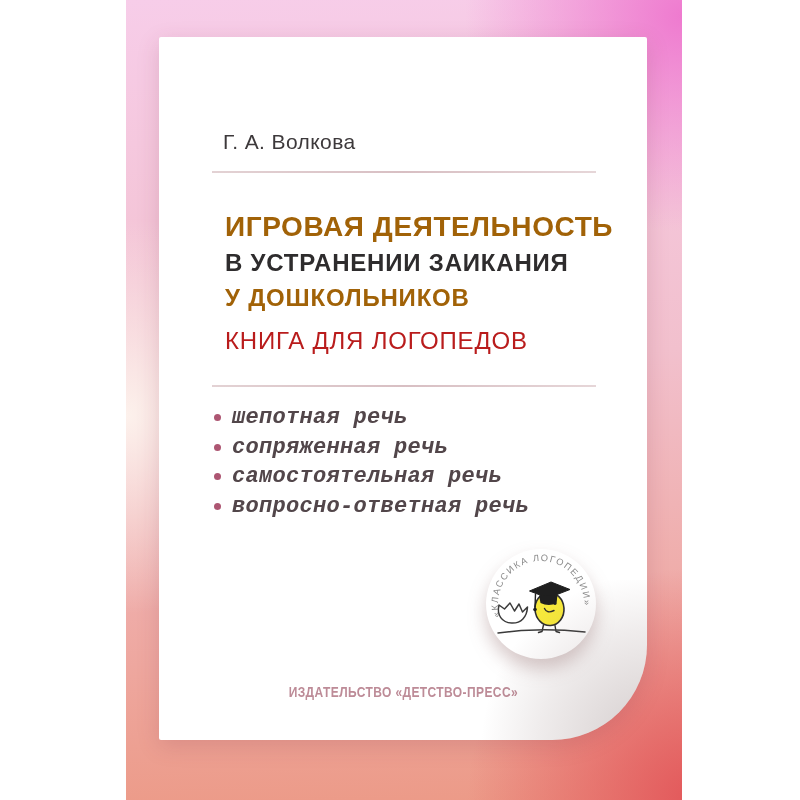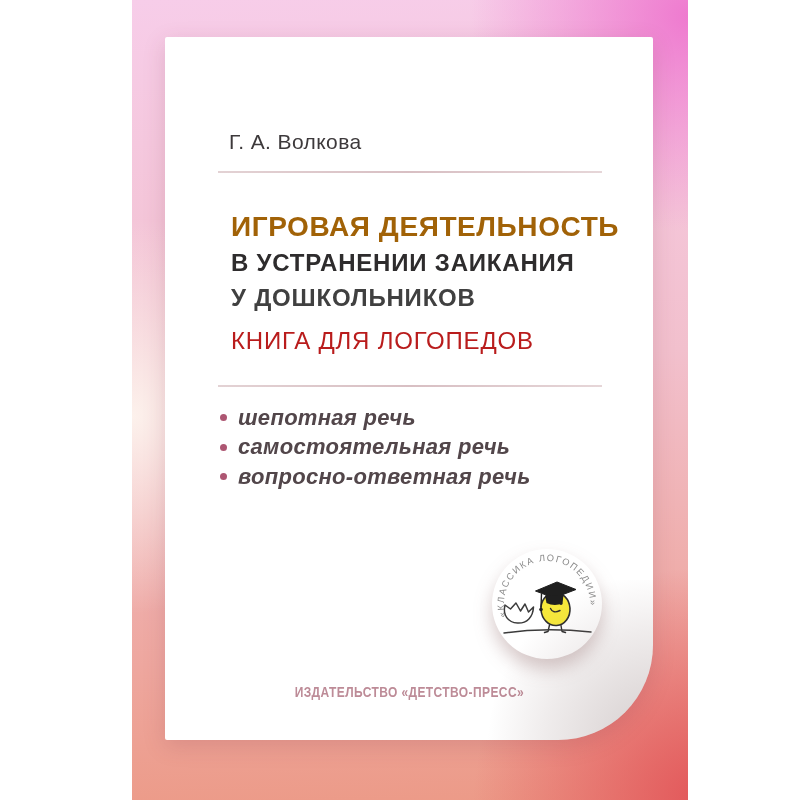--- a/index.html
+++ b/index.html
@@ -2,21 +2,21 @@
 <html><head>
 <meta charset="utf-8">
 <style>
   html,body{margin:0;padding:0;background:#ffffff;}
   .stage{
     position:relative;width:800px;height:800px;background:#ffffff;overflow:hidden;
     font-family:"Liberation Sans",sans-serif;
   }
   
   .cover{
-    position:absolute;left:132px;top:0;width:556px;height:800px;
+    position:absolute;left:126px;top:0;width:556px;height:800px;
     background:
       radial-gradient(65% 45% at 100% 2%,  rgba(238,118,206,0.95) 0%, rgba(238,118,206,0) 60%),
       radial-gradient(70% 50% at 102% 100%, rgba(226,84,88,0.95) 0%, rgba(226,84,88,0) 58%),
       radial-gradient(55% 38% at 0% 52%,   rgba(253,244,238,0.95) 0%, rgba(253,244,238,0) 65%),
       linear-gradient(178deg, #f7cde9 0%, #f2c0cd 45%, #ec9a87 100%);
   }
   
   .page{
     position:absolute;left:33px;top:37px;width:488px;height:703px;
     background:#ffffff;border-radius:2px 2px 95px 2px;
@@ -41,30 +41,30 @@
   .title-l1{
     position:absolute;left:66px;top:174px;
     font-size:28px;font-weight:bold;color:#a16207;letter-spacing:0.6px;white-space:nowrap;
   }
   .title-l2{
     position:absolute;left:66px;top:212px;
     font-size:24px;font-weight:bold;color:#2e2c2d;letter-spacing:0.8px;white-space:nowrap;text-align:right;
   }
   .title-l3{
     position:absolute;left:66px;top:247px;
-    font-size:24px;font-weight:bold;color:#404040;letter-spacing:0.8px;white-space:nowrap;
+    font-size:24px;font-weight:bold;color:#a16207;letter-spacing:0.8px;white-space:nowrap;
   }
   .subtitle{
     position:absolute;left:66px;top:290px;
     font-size:24px;font-weight:normal;color:#b91c1c;letter-spacing:0.8px;white-space:nowrap;
   }
   .bullets{position:absolute;left:55px;top:366px;}
   .bullet-item{
     display:flex;align-items:center;height:29.5px;
-    font-size:22px;font-weight:bold;font-style:italic;color:#52464a;letter-spacing:0.3px;white-space:nowrap;
+    font-size:22px;font-weight:bold;font-style:italic;color:#52464a;letter-spacing:0.3px;white-space:nowrap;font-family:Liberation Mono, monospace;
   }
   .bullet-dot{
     width:7px;height:7px;border-radius:50%;background:#ad5672;
     margin-right:11px;flex:0 0 auto;font-style:normal;
   }
   .badge{
     position:absolute;left:326px;top:511px;width:112px;height:112px;
     filter:drop-shadow(0 10px 9px rgba(110,60,60,0.28));
   }
   .badge svg{display:block;width:112px;height:112px;}
@@ -92,20 +92,24 @@
       <div class="title-l3">У ДОШКОЛЬНИКОВ</div>
 
       <div class="subtitle">КНИГА ДЛЯ ЛОГОПЕДОВ</div>
 
       <div class="rule rule-2"></div>
 
       <div class="bullets">
         <div class="bullet-item">
           <span class="bullet-dot"></span>
           <span>шепотная речь</span>
+        </div>
+        <div class="bullet-item">
+          <span class="bullet-dot"></span>
+          <span>сопряженная речь</span>
         </div>
         <div class="bullet-item">
           <span class="bullet-dot"></span>
           <span>самостоятельная речь</span>
         </div>
         <div class="bullet-item">
           <span class="bullet-dot"></span>
           <span>вопросно-ответная речь</span>
         </div>
       </div>

